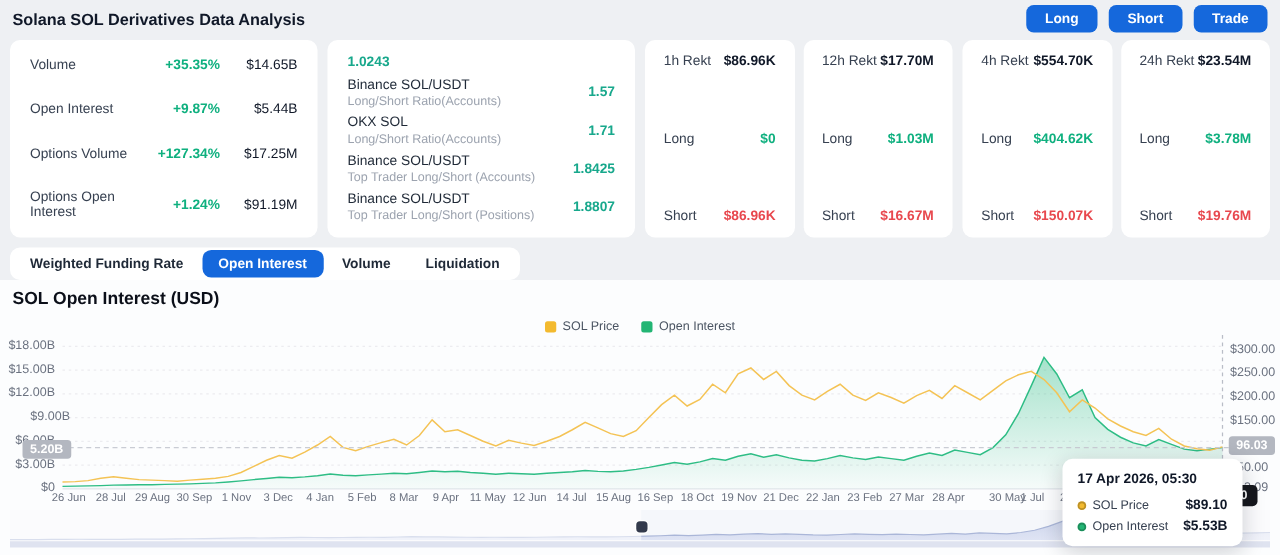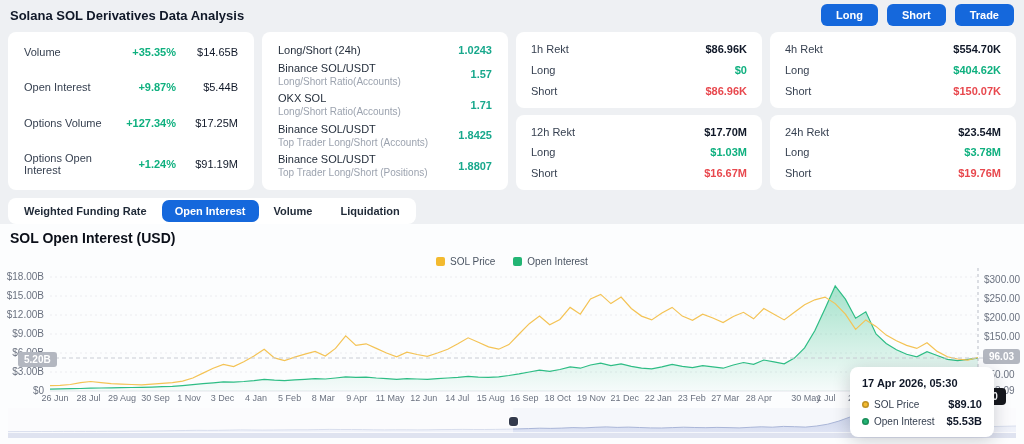--- a/index.html
+++ b/index.html
@@ -15,21 +15,21 @@
   .mlbl{flex:1;font-size:11px;color:#374151}
   .mpct{width:66px;text-align:right;font-size:11px;font-weight:bold;color:#0fb07f}
   .mval{width:62px;text-align:right;font-size:11px;font-weight:normal;color:#101828}
   .c2{padding:12px 16px;display:flex;flex-direction:column;justify-content:space-between}
   .rrow{display:flex;align-items:center}
   .rl{flex:1}
   .rt{font-size:11px;color:#1f2937}
   .rs{font-size:10px;color:#9ca3af;margin-top:2px}
   .rs:empty{display:none}
   .rv{font-size:11px;font-weight:bold;color:#18a88c}
-  .colstack{display:flex;flex-direction:column;gap:7px}
+  .colstack{display:flex;flex-direction:row;gap:7px}
   .rekt{flex:1;padding:11px 15px;display:flex;flex-direction:column;justify-content:space-between}
   .krow{display:flex;align-items:center}
   .klbl{flex:1;font-size:11px;color:#374151}
   .kval{font-size:11px;font-weight:bold;color:#101828}
   .kgreen{color:#0fb07f}.kred{color:#e8484e}
   .tabsbar{position:absolute;top:198px;left:8px;height:26px;display:inline-flex;align-items:center;background:#fff;border-radius:8px;padding:0 3px;gap:2px}
   .tab{font-size:11px;font-weight:bold;color:#1f2937;padding:5px 13px;border-radius:7px;cursor:pointer;white-space:nowrap}
   .tab.active{background:#1568dc;color:#fff}
   .chart-panel{position:absolute;top:224px;left:0;right:0;bottom:0;background:#fcfdfe}
   .section-title{position:absolute;top:230px;left:10px;font-size:14px;font-weight:bold;color:#0b0f19}
@@ -89,23 +89,20 @@
     </div>
     <div class="mrow">
       <span class="mlbl">Options Open Interest</span>
       <span class="mpct">+1.24%</span>
       <span class="mval">$91.19M</span>
     </div>
   </div>
 
   <div class="card c2">
     <div class="rrow">
-      <div class="rl">
-          <div class="rt">Long/Short (24h)</div>
-        </div>
       <div class="rv">1.0243</div>
     </div>
     <div class="rrow">
       <div class="rl">
           <div class="rt">Binance SOL/USDT</div>
           <div class="rs">Long/Short Ratio(Accounts)</div>
         </div>
       <div class="rv">1.57</div>
     </div>
     <div class="rrow">
@@ -267,21 +264,21 @@
       <span class="tt-lbl">Open Interest</span>
       <span class="tt-val">$5.53B</span>
     </div>
   </div>
 
   <div class="nav-handle nh-left"></div>
   <div class="nav-handle nh-right"></div>
 <div class="ytick ytl" style="top: 27px;">$18.00B</div>
     <div class="ytick ytl" style="top: 46px;">$15.00B</div>
     <div class="ytick ytl" style="top: 65px;">$12.00B</div>
-    <div class="ytick ytl" style="top: 84px;">$9.00B</div>
+    <div class="ytick ytl" style="top: 84px; padding-left: 12px;">$9.00B</div>
     <div class="ytick ytl" style="top: 103px;">$6.00B</div>
     <div class="ytick ytl" style="top: 122px;">$3.00B</div>
     <div class="ytick ytl" style="top: 141px;">$0</div>
     <div class="ytick ytr" style="top: 30px;">$300.00</div>
     <div class="ytick ytr" style="top: 49px;">$250.00</div>
     <div class="ytick ytr" style="top: 68px;">$200.00</div>
     <div class="ytick ytr" style="top: 87px;">$150.00</div>
     <div class="ytick ytr" style="top: 106px;">$100.00</div>
     <div class="ytick ytr" style="top: 125px;">$50.00</div>
     <div class="ytick ytr" style="top: 141px;">$13.09</div>

